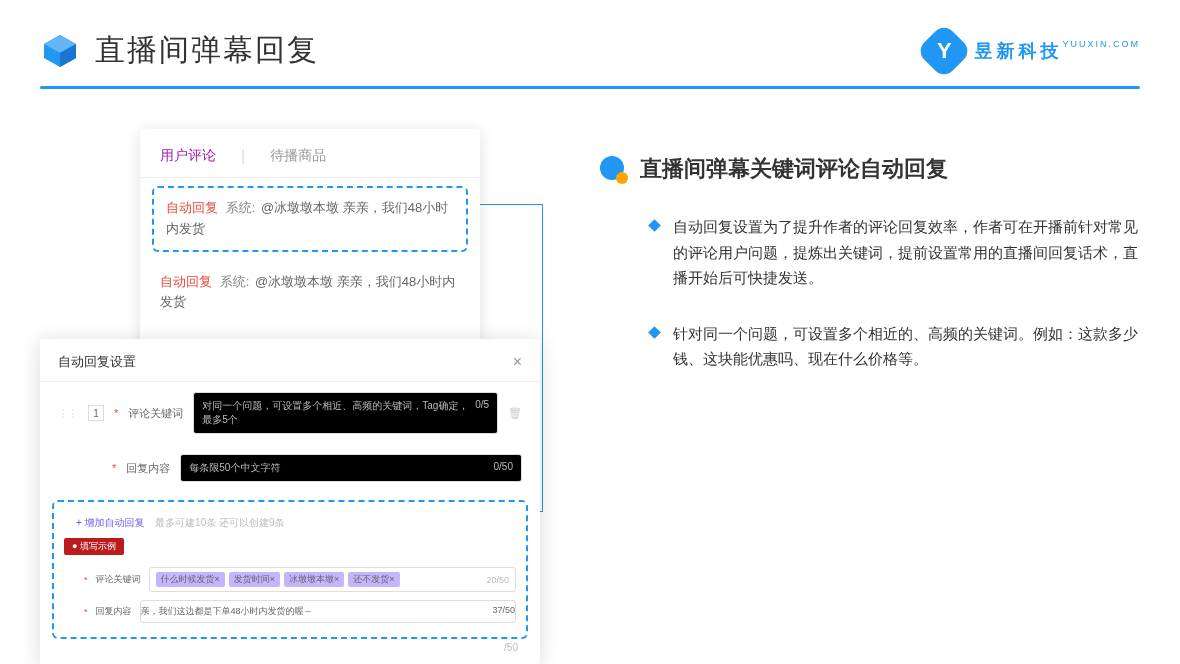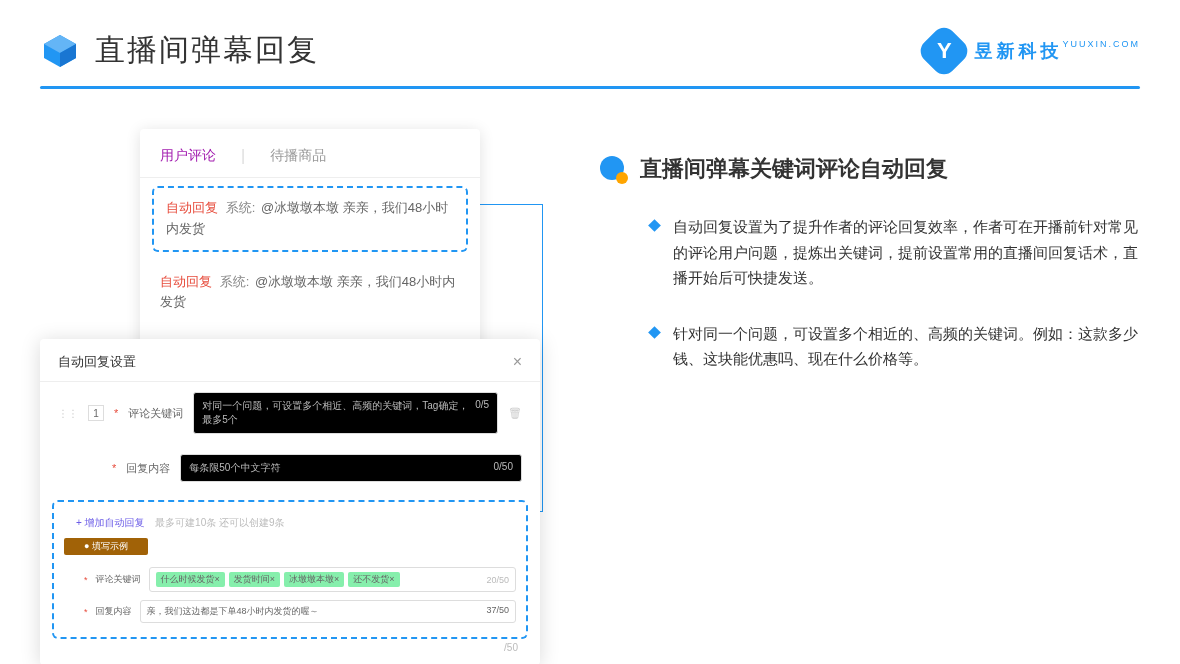--- a/index.html
+++ b/index.html
@@ -44,27 +44,27 @@
 .row-num { width: 16px; height: 16px; border: 1px solid #ddd; display: flex; align-items: center; justify-content: center; font-size: 10px; color: #666; }
 .req-star { color: #e74c3c; }
 .field-label { color: #666; white-space: nowrap; }
 .field-input { flex: 1; border: 1px solid #ddd; border-radius: 3px; padding: 6px 8px; font-size: 10px; color: #bbb; display: flex; justify-content: space-between; background: #000000; }
 .field-count { color: #bbb; }
 .trash-icon { color: #ccc; font-size: 11px; }
 
 .example-box { border: 2px dashed #2196F3; border-radius: 6px; margin: 8px 12px; padding: 10px 10px; position: relative; }
 .add-link { color: #6b5ce7; font-size: 10px; margin-left: 12px; }
 .add-hint { color: #bbb; font-size: 10px; margin-left: 6px; }
-.example-badge { background: #a16207; color: #fff; font-size: 9px; padding: 2px 20px; border-radius: 2px; display: inline-block; margin: 8px 0; }
+.example-badge { background: #b91c1c; color: #fff; font-size: 9px; padding: 2px 8px; border-radius: 2px; display: inline-block; margin: 8px 0; }
 .ex-row { display: flex; align-items: center; gap: 8px; padding: 4px 0 4px 20px; font-size: 9px; }
 .ex-row .field-label { font-size: 9px; }
 .tag-box { border: 1px solid #ddd; border-radius: 3px; padding: 4px 6px; flex: 1; display: flex; gap: 4px; align-items: center; flex-wrap: wrap; }
-.tag { background: #86efac; padding: 1px 5px; border-radius: 2px; font-size: 9px; color: #666; }
+.tag { background: #c4b5fd; padding: 1px 5px; border-radius: 2px; font-size: 9px; color: #666; }
 .tag-count { margin-left: auto; color: #bbb; font-size: 9px; }
-.content-box { border: 1px solid #ddd; border-radius: 3px; padding: 4px 6px; flex: 1; display: flex; justify-content: space-between; font-size: 9px; color: #666; }
+.content-box { border: 1px solid #ddd; border-radius: 3px; padding: 4px 0; flex: 1; display: flex; justify-content: space-between; font-size: 9px; color: #666; }
 .bottom-count { position: absolute; bottom: 12px; right: 22px; font-size: 10px; color: #bbb; }
 
 
 .connector { position: absolute; border: 1px solid #2196F3; z-index: 0; }
 .conn-h1 { top: 75px; left: 432px; width: 70px; height: 0; border-width: 1px 0 0 0; }
 .conn-v { top: 75px; left: 502px; width: 0; height: 307px; border-width: 0 0 0 1px; }
 .conn-h2 { top: 382px; left: 478px; width: 25px; height: 0; border-width: 1px 0 0 0; }
 
 
 .section-head { display: flex; align-items: center; margin-bottom: 30px; }

